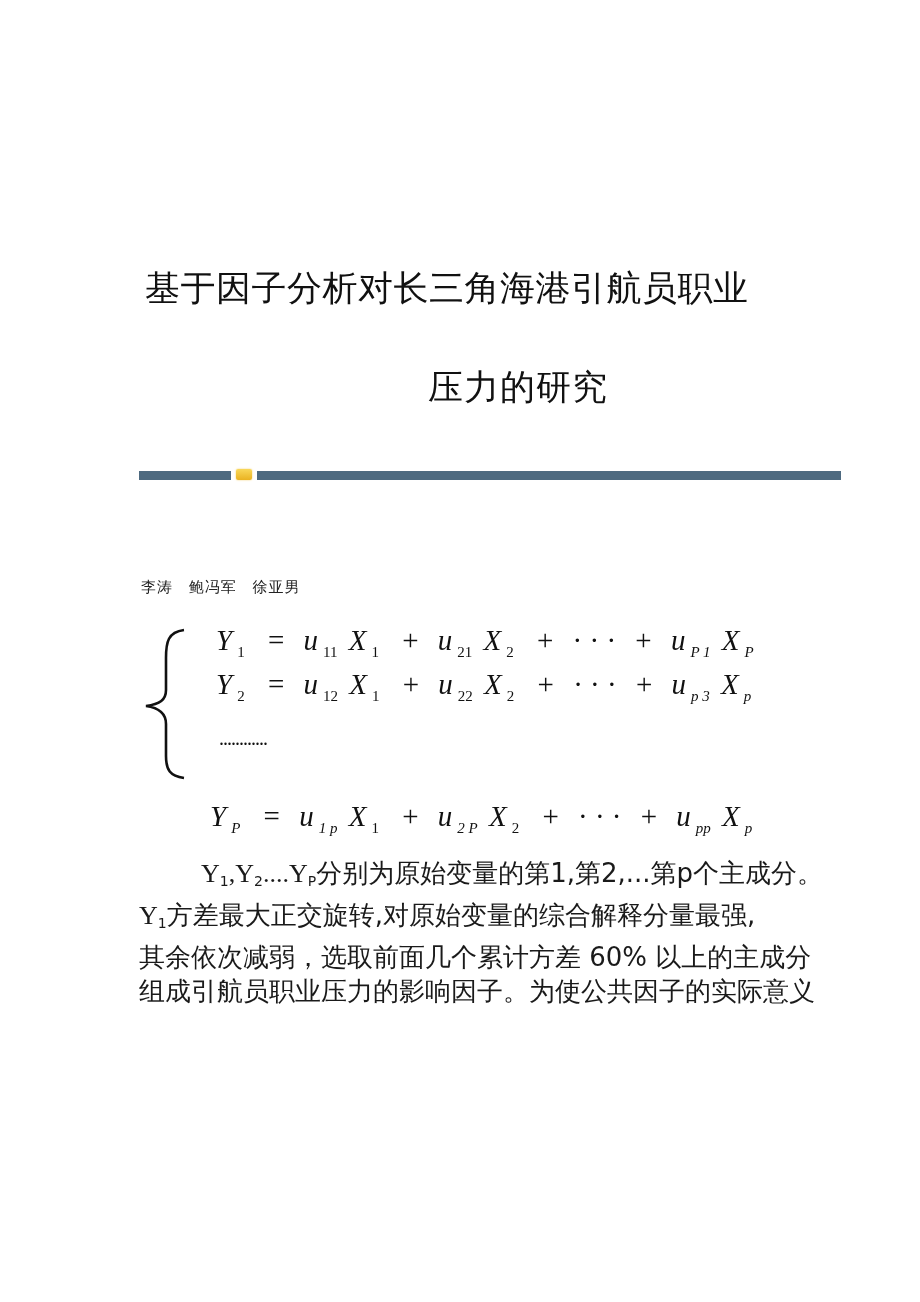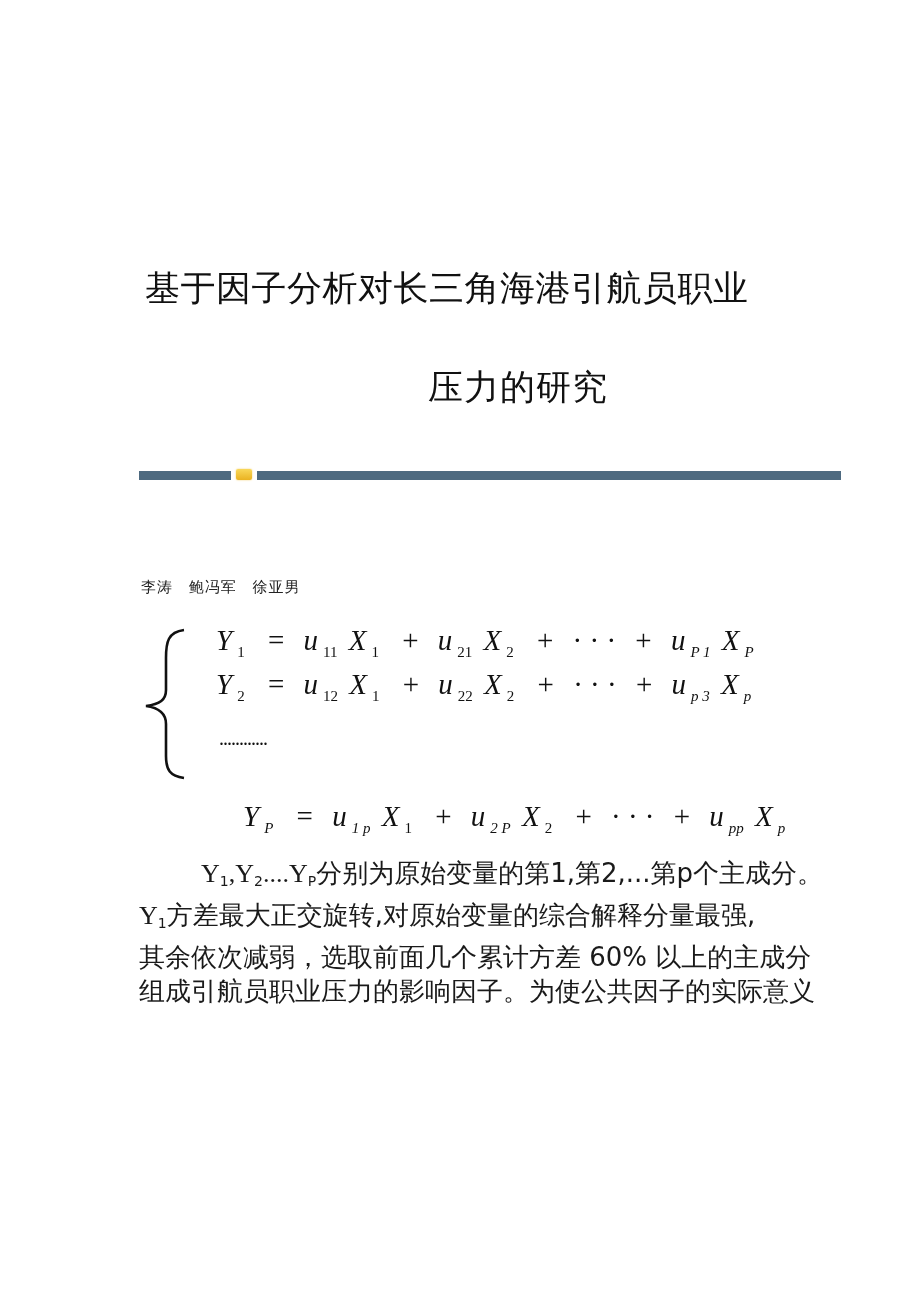--- a/index.html
+++ b/index.html
@@ -21,21 +21,21 @@
   .authors span { margin-right: 10px; }
   .brace { position: absolute; left: 140px; top: 628px; width: 50px; height: 152px; }
   .eq { position: absolute; font-family: "Liberation Serif", "DejaVu Serif", serif;
         font-size: 29px; font-style: italic; white-space: nowrap; }
   .eq .op { font-style: normal; margin: 0 12px; }
   .eq sub { font-size: 15px; font-style: normal; vertical-align: -7px; margin-left: 5px; margin-right: 4px; }
   .eq sub.it { font-style: italic; }
   .eq1 { left: 216px; top: 624px; }
   .eq2 { left: 216px; top: 668px; }
   .dots { position: absolute; left: 219px; top: 727px; font-size: 20px; letter-spacing: -1px; font-family: "Liberation Serif", serif; }
-  .eq3 { left: 210px; top: 800px; margin-left: 33px; }
+  .eq3 { left: 210px; top: 800px; }
   .para { position: absolute; left: 139px; width: 710px; font-size: 26px; line-height: 34px;
           font-family: "DejaVu Sans", "Liberation Sans", sans-serif; color: #1a1a1a; }
   .para .line { display: block; white-space: nowrap; }
   .para .line.indent { padding-left: 62px; }
   .para sub { font-size: 14px; vertical-align: -4px; }
   .para .latin { font-family: "Liberation Serif", "DejaVu Serif", serif; }
 </style>
 </head>
 <body>
 

